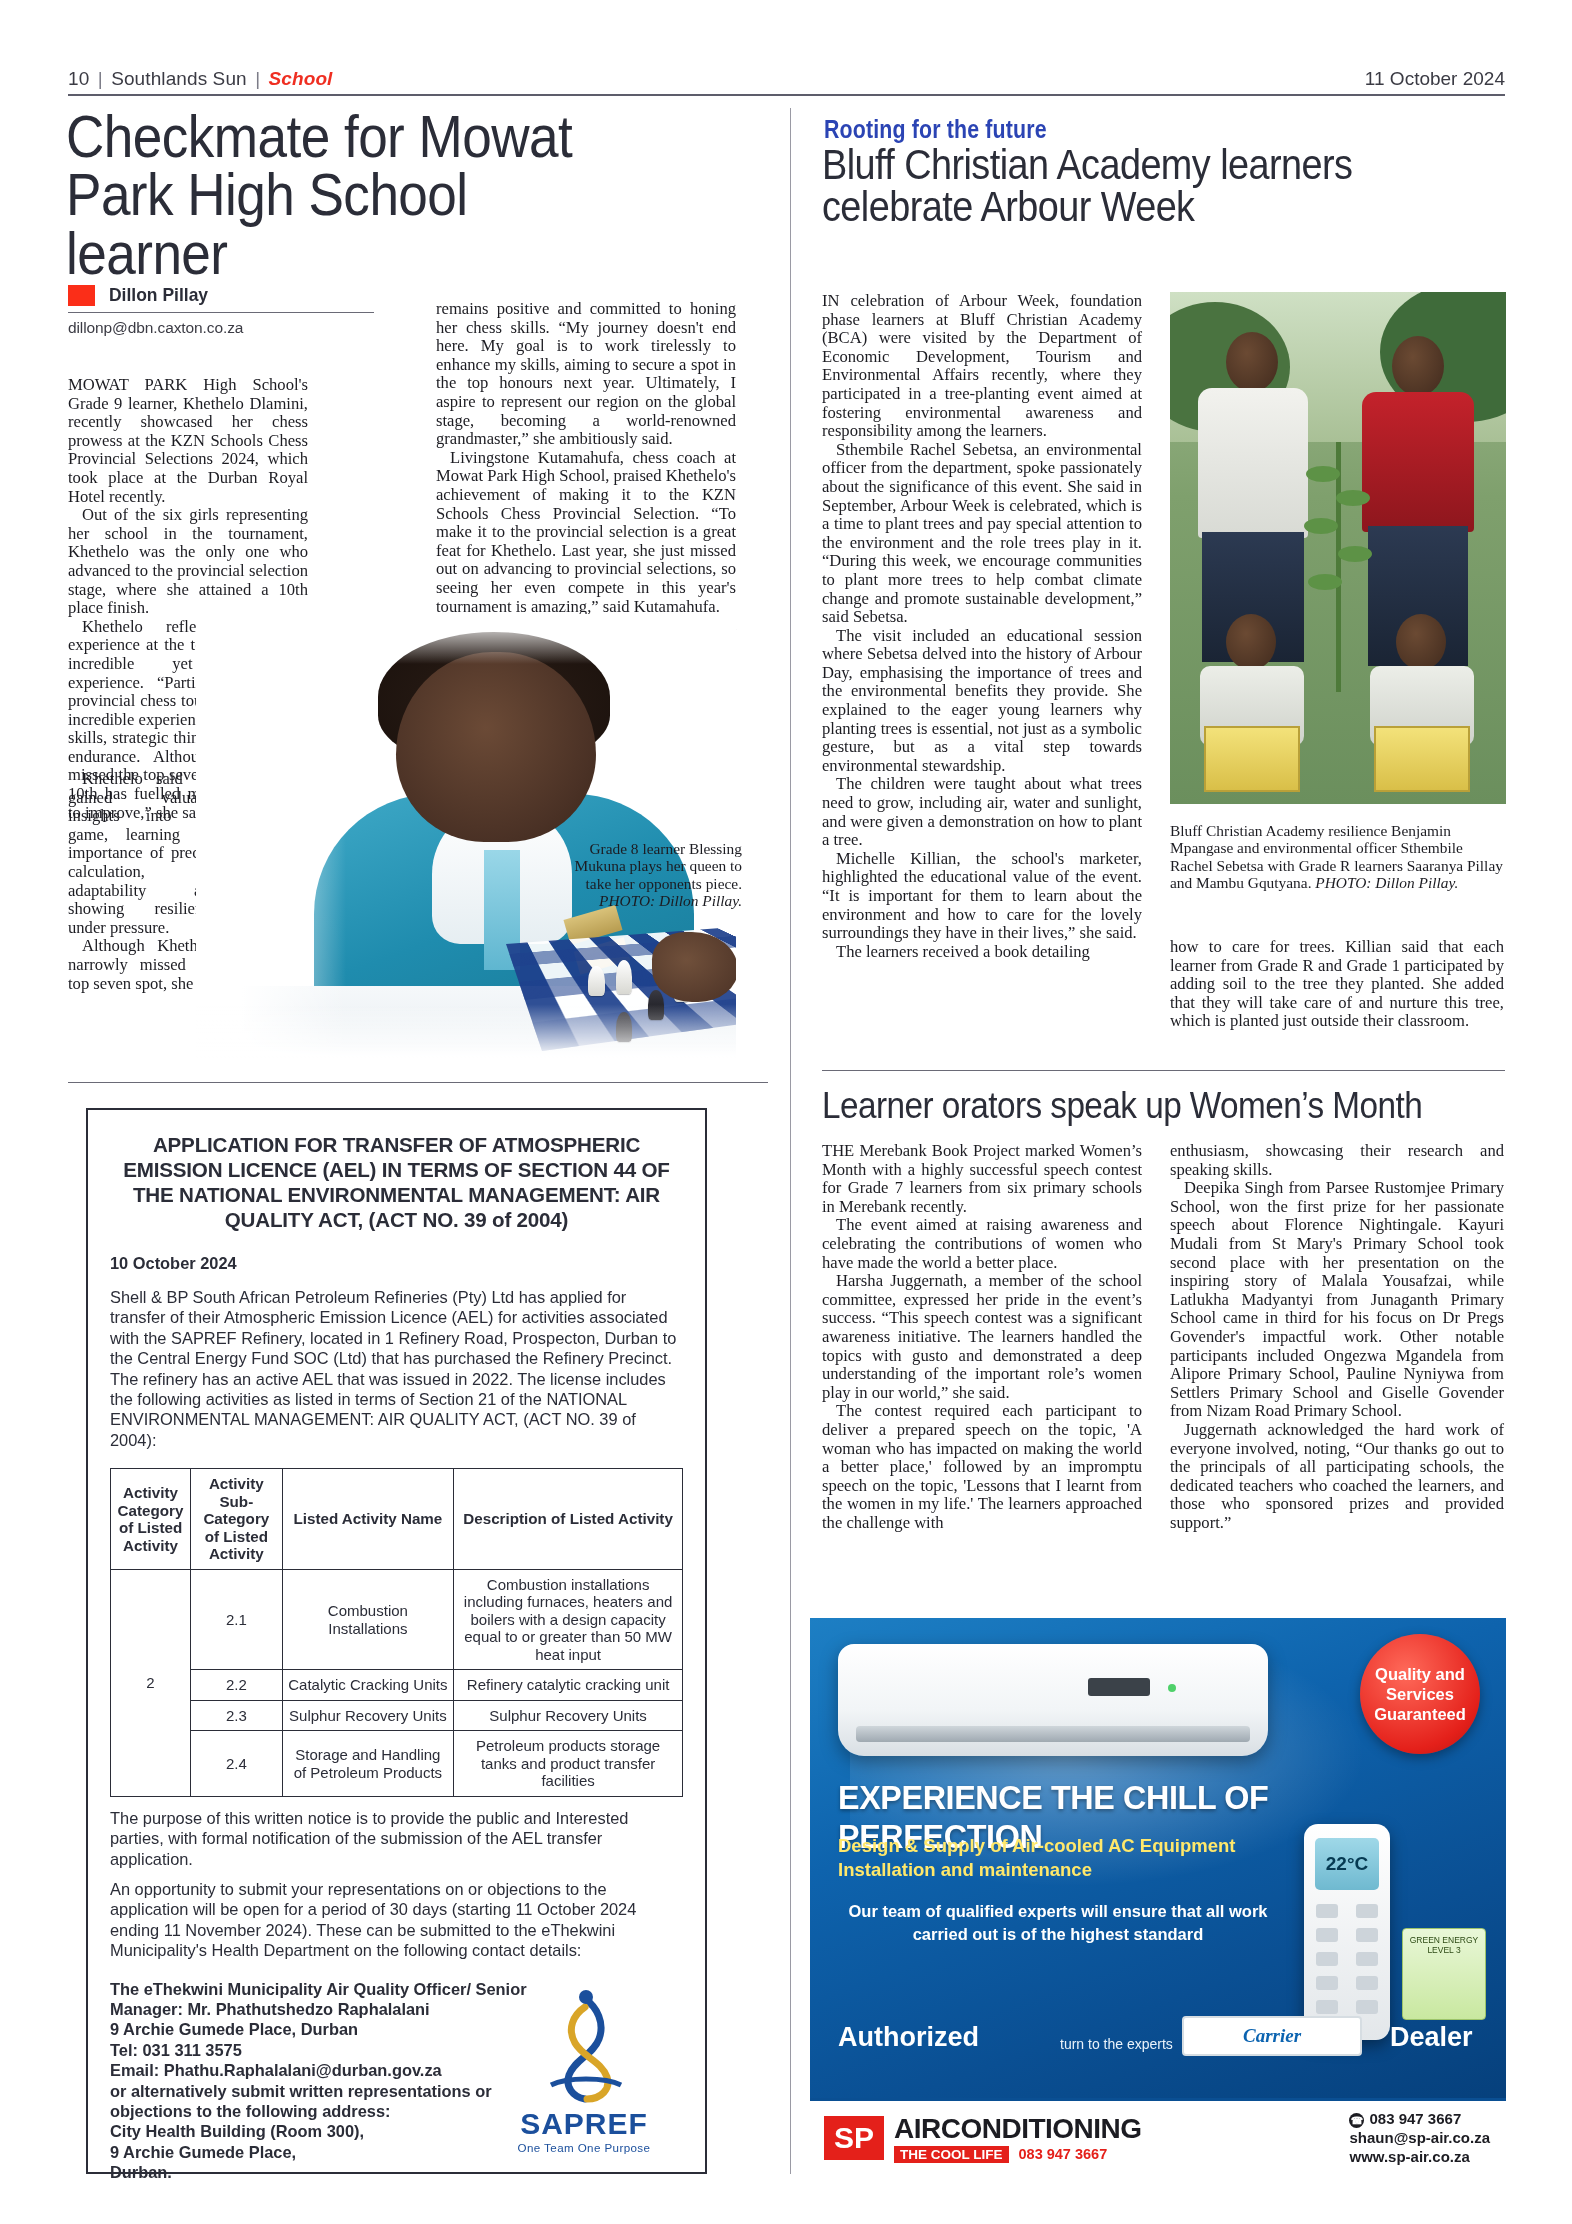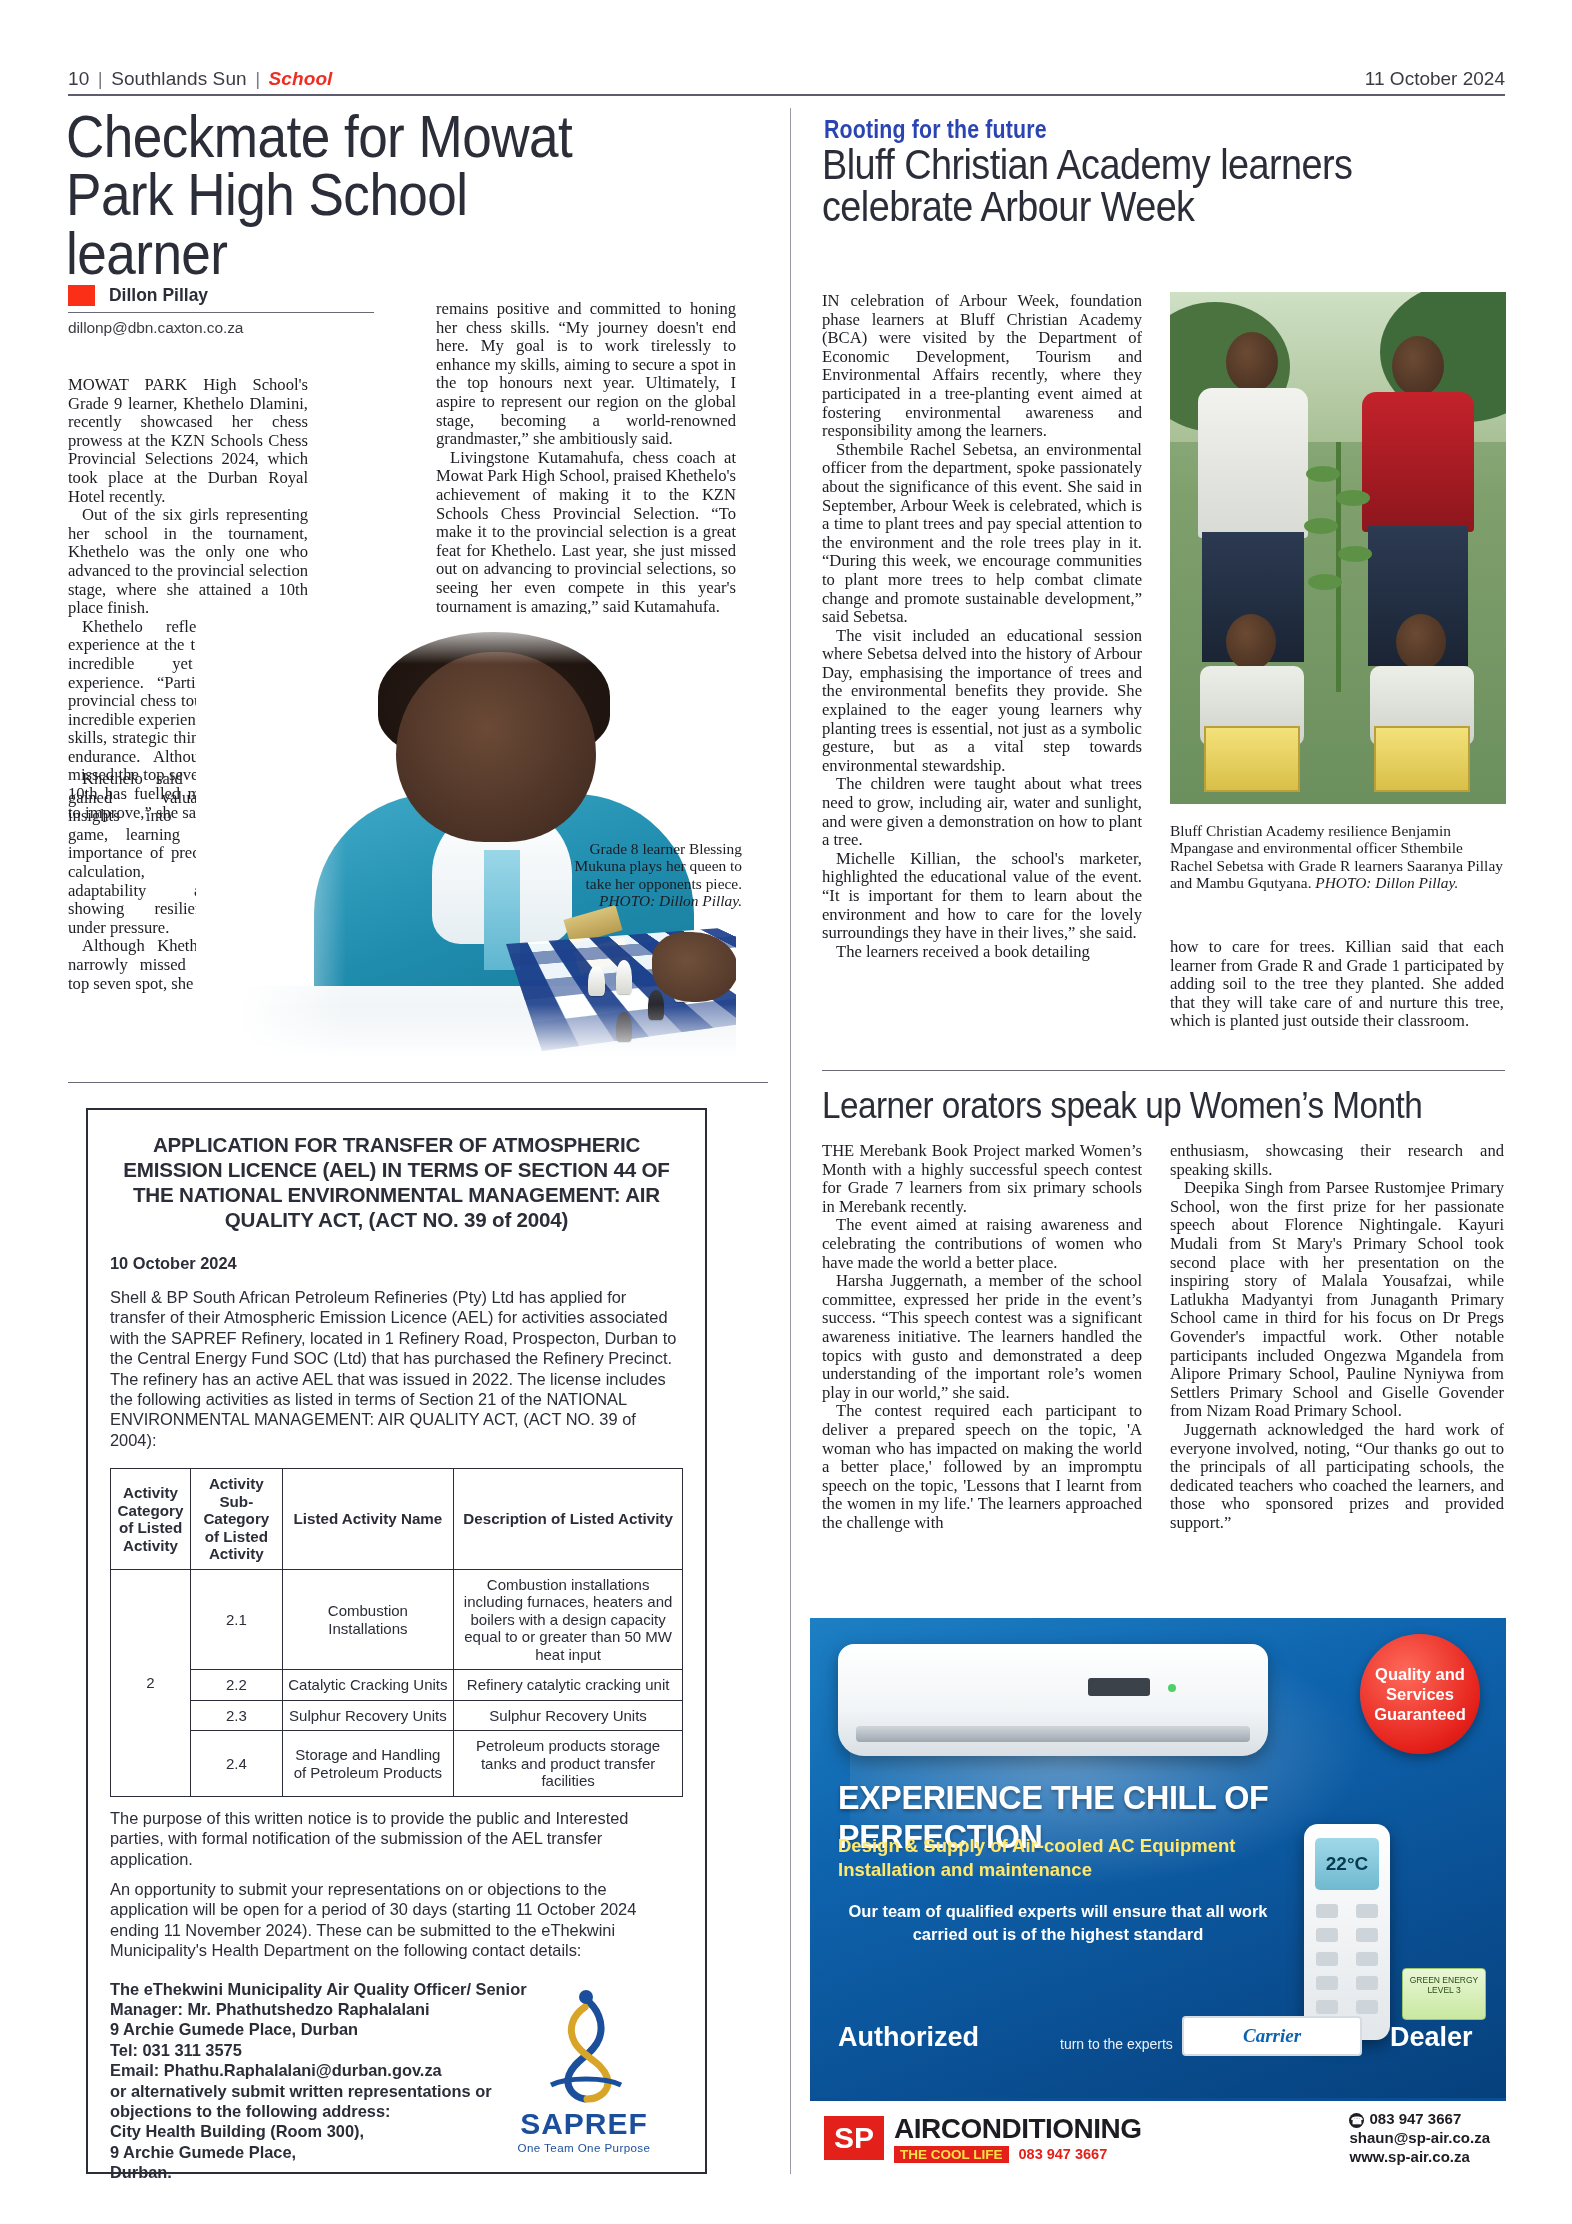--- a/index.html
+++ b/index.html
@@ -261,21 +261,21 @@
     position: absolute; right: 116px; top: 206px; width: 86px; height: 216px;
     background: linear-gradient(180deg,#ffffff,#e3e7ea); border-radius: 14px;
     box-shadow: 0 6px 16px rgba(0,0,0,.4);
   }
   .remote .scr { position:absolute; left: 11px; top: 14px; width: 64px; height: 52px;
     background: linear-gradient(180deg,#9fd8e8,#6fb9d0); border-radius: 5px;
     color:#063a52; font-family:"Liberation Sans",sans-serif; font-weight:bold; font-size:19px;
     display:flex; align-items:center; justify-content:center; }
   .remote .btn { position:absolute; width: 22px; height: 14px; border-radius: 3px; background:#cdd4da; }
   .energy {
-    position: absolute; right: 20px; bottom: 78px; width: 84px; height: 52px;
+    position: absolute; right: 20px; bottom: 78px; width: 84px; height: 92px;
     background: linear-gradient(180deg,#e9f7d8,#c9e8a0); border:1px solid #9cc46a; border-radius:4px;
     font-family:"Liberation Sans",sans-serif; font-size:8.5px; color:#2c4a14; text-align:center; padding-top:6px;
   }
   .carrier {
     position: absolute; left: 372px; top: 398px; width: 180px; height: 40px;
     background: #ffffff; border: 2px solid #d6dde2; border-radius: 4px;
     display:flex; align-items:center; justify-content:center; flex-direction:column;
   }
   .carrier .c1 { font-family:"Liberation Serif",serif; font-style:italic; font-weight:bold; font-size:19px; color:#0b63b0; }
   .ad-auth { position:absolute; left: 28px; top: 404px; font-family:"Liberation Sans",sans-serif;
@@ -286,21 +286,21 @@
     font-weight:bold; font-size: 27px; color:#fff; }
   .ad-bottom {
     position: absolute; left: 0; bottom: 0; width: 100%; height: 76px; background: #ffffff;
     border-top: 3px solid #0a4f93; display:flex; align-items:center;
   }
   .sp-logo { width: 60px; height: 44px; background:#e4201a; color:#fff; margin-left: 14px;
     font-family:"Liberation Sans",sans-serif; font-weight:bold; font-size: 30px;
     display:flex; align-items:center; justify-content:center; }
   .sp-words { margin-left: 10px; }
   .sp-w1 { font-family:"Liberation Sans",sans-serif; font-weight:bold; font-size: 28px; color:#1c1c22; letter-spacing:-.5px; }
-  .sp-w2 { font-family:"Liberation Sans",sans-serif; font-weight:bold; font-size: 13.5px; color:#fde047; background:#e4201a; padding:1px 6px; display:inline-block; }
+  .sp-w2 { font-family:"Liberation Sans",sans-serif; font-weight:bold; font-size: 13.5px; color:#ffffff; background:#e4201a; padding:1px 6px; display:inline-block; }
   .sp-w3 { font-family:"Liberation Sans",sans-serif; font-weight:bold; font-size: 14.5px; color:#e4201a; margin-left:6px; }
   .sp-contact { margin-left: auto; margin-right: 16px; text-align: left;
     font-family:"Liberation Sans",sans-serif; font-weight:bold; font-size: 15px; color:#1c1c22; line-height:19px; }
   .phone-ic { display:inline-block; width: 15px; height: 15px; border-radius:50%; background:#1c1c22; color:#fff;
     font-size: 10px; text-align:center; line-height:15px; margin-right:5px; }
 
   .vline { position: absolute; background: #9a9aa4; width: 1px; }
   .hline { position: absolute; background: #6a6a76; height: 1px; }
 </style>
 </head>

